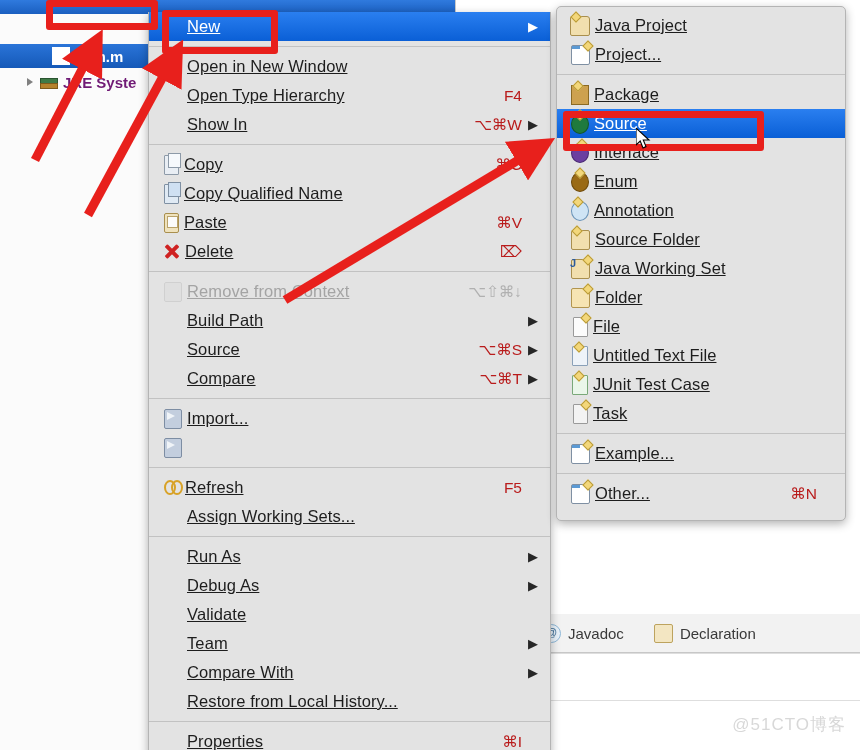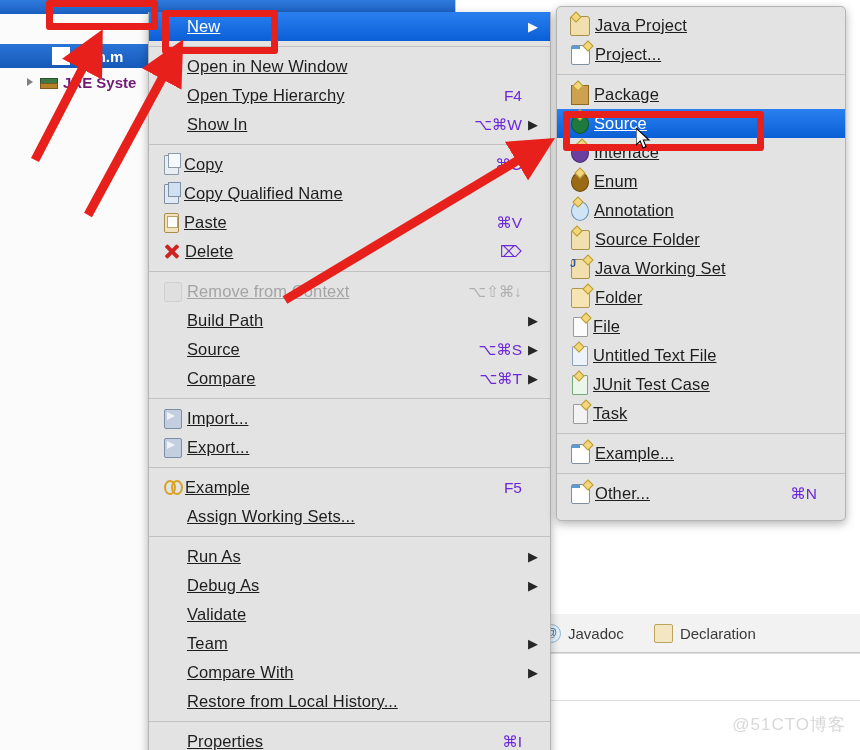--- a/index.html
+++ b/index.html
@@ -71,21 +71,21 @@
   }
   #main-menu{left:148px;top:12px;width:403px;height:750px;border-radius:0 0 5px 5px;border-top:none;padding-top:0;}
   #sub-menu{left:556px;top:6px;width:290px;height:515px;}
 
   .mi{
     position:relative;height:29px;display:flex;align-items:center;
     padding:0 12px 0 12px;box-sizing:border-box;white-space:nowrap;
   }
   .mi .micon{width:21px;flex:0 0 auto;display:inline-block;height:18px;position:relative;margin-right:5px;}
   .mi .mlabel{flex:1 1 auto;letter-spacing:.1px;text-decoration:underline;}
-  .mi .mkey{color:#6d28d9;font-size:15.5px;margin-left:14px;flex:0 0 auto;text-align:right;}
+  .mi .mkey{color:#b91c1c;font-size:15.5px;margin-left:14px;flex:0 0 auto;text-align:right;}
   .mi .marrow{flex:0 0 auto;width:16px;text-align:right;font-size:13px;color:#262626;}
   .mi.highlight{
     background:linear-gradient(#2a7ff0,#0a5fd6);color:#fff;
   }
   .mi.highlight .mkey,.mi.highlight .marrow{color:#fff;}
   .mi.disabled{color:#a4a4a4;}
   .mi.disabled .mkey{color:#b0b0b0;}
   .sep{height:1px;background:#c2c2c2;margin:5px 0;}
 
   
@@ -272,27 +272,26 @@
       <span class="marrow">▶</span>
     </div>
     <div class="sep"></div>
     <div class="mi">
       <span class="micon i-impexp"></span>
       <span class="mlabel">Import...</span>
       <span class="marrow"></span>
     </div>
     <div class="mi">
       <span class="micon i-impexp"></span>
-      <span class="mlabel">Export...</span>
       <span class="marrow"></span>
     </div>
     <div class="sep"></div>
     <div class="mi">
       <span class="micon i-refresh"></span>
-      <span class="mlabel">Example</span>
+      <span class="mlabel">Refresh</span>
       <span class="mkey">F5</span>
       <span class="marrow"></span>
     </div>
     <div class="mi">
       <span class="micon"></span>
       <span class="mlabel">Assign Working Sets...</span>
       <span class="marrow"></span>
     </div>
     <div class="sep"></div>
     <div class="mi">

